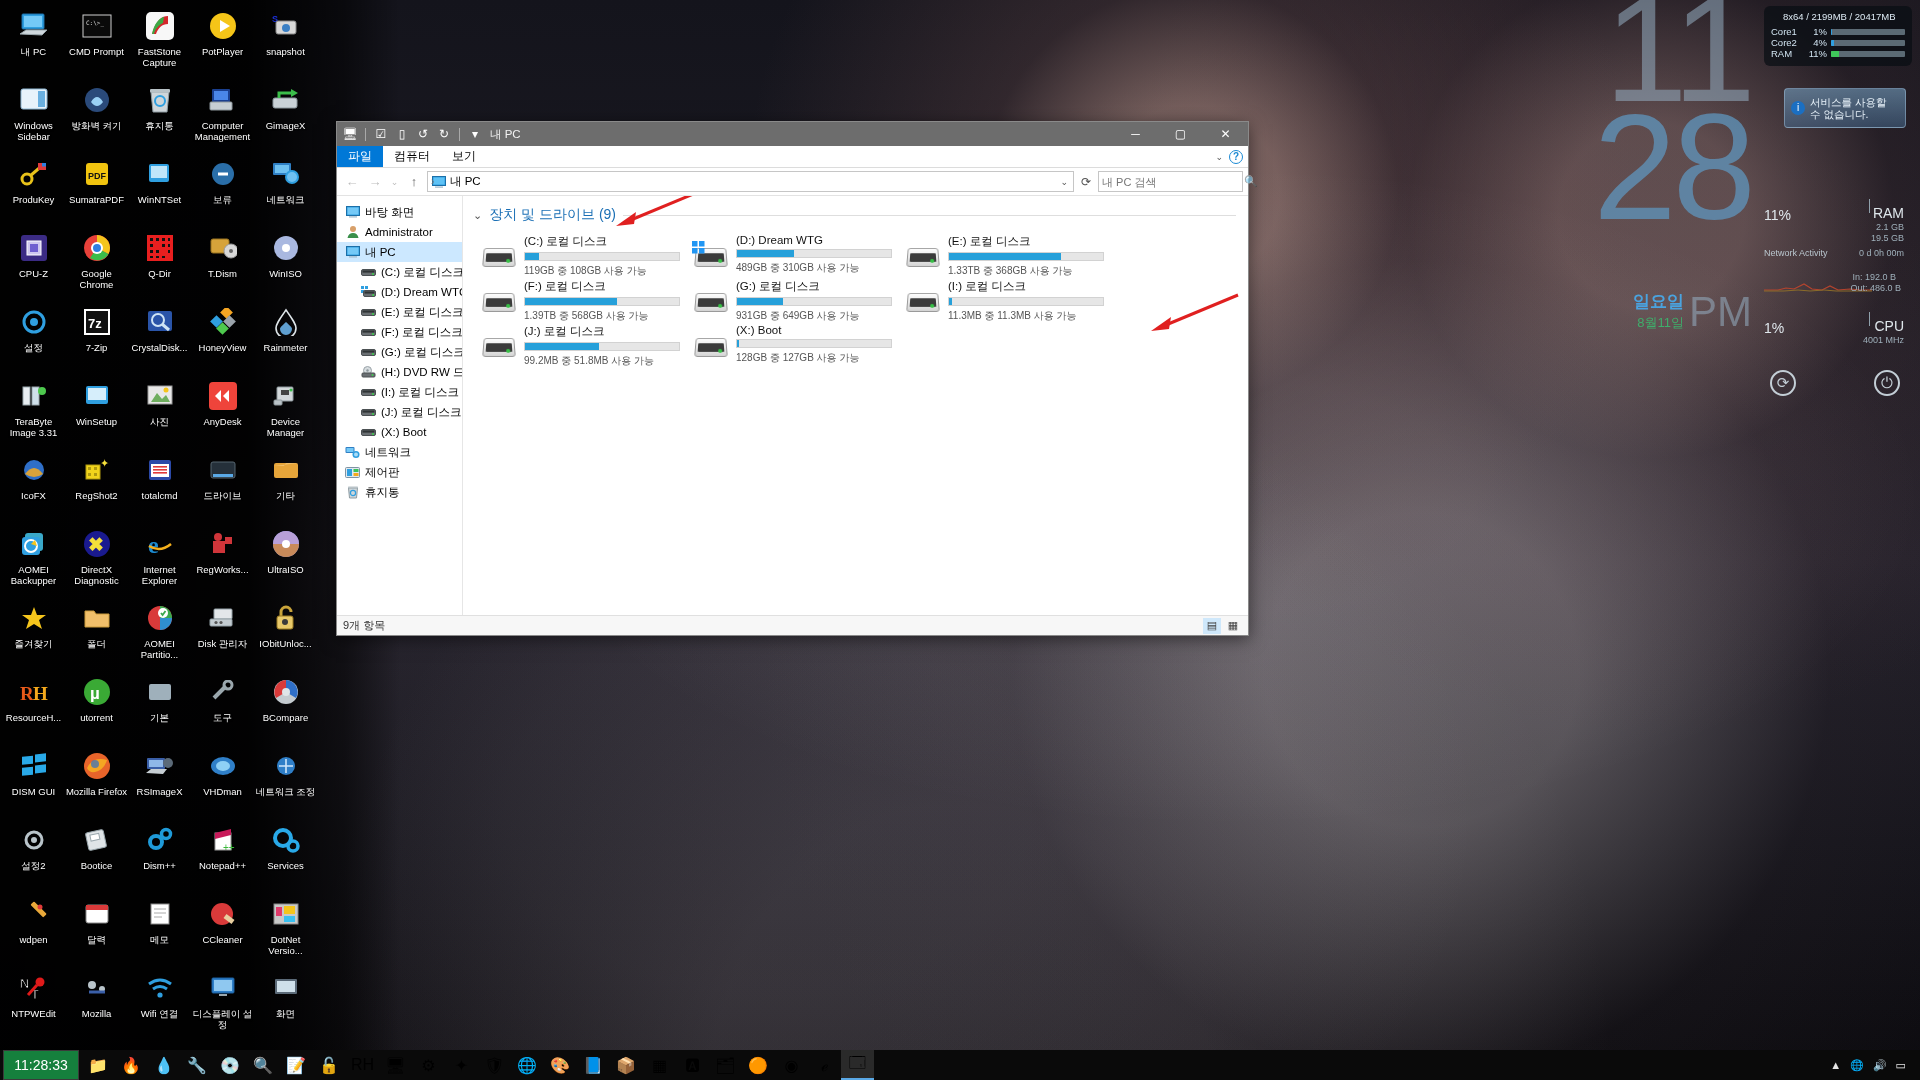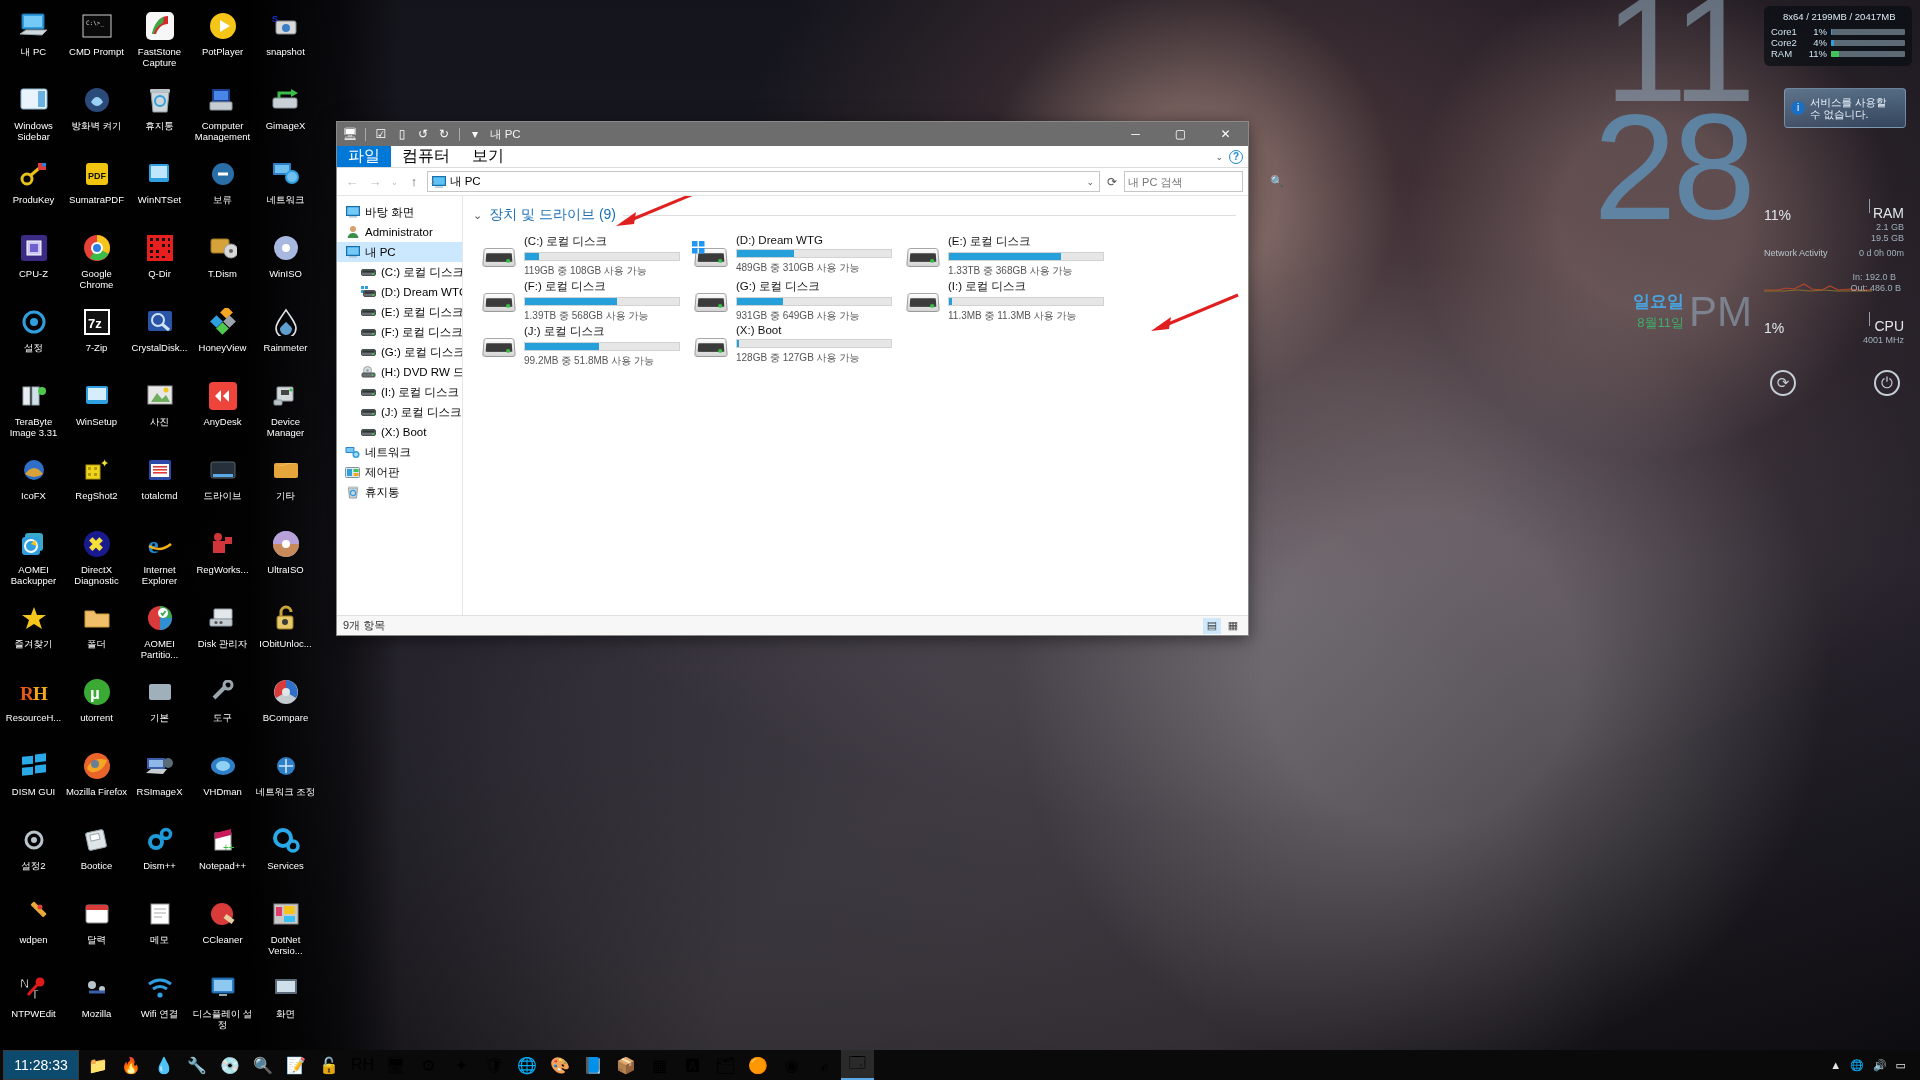--- a/index.html
+++ b/index.html
@@ -129,21 +129,21 @@
   #qat .qi{ width:18px;height:18px;display:flex;align-items:center;justify-content:center;font-size:12px; }
   #titlebar .sep{ width:1px;height:13px;background:#a9a9a9;margin:0 3px;}
   #wintitle{ margin-left:6px; font-size:11.5px; color:#f2f2f2;}
   #wbtns{ margin-left:auto; display:flex; height:24px;}
   #wbtns div{ width:45px; height:24px; display:flex; align-items:center; justify-content:center; font-size:12px; color:#fff;}
 
   #ribbon{
     height:22px; background:#ffffff; border-bottom:1px solid #dcdcdc;
     display:flex; align-items:stretch; flex:0 0 22px;
   }
-  .rtab{ padding:0 11px; display:flex; align-items:center; font-size:16px; color:#000;}
+  .rtab{ padding:0 11px; display:flex; align-items:center; font-size:12px; color:#000;}
   .rtab.file{ background:#0078d7; color:#fff; }
   #ribbon .spacer{ flex:1; }
   #ribbon .rr{ display:flex; align-items:center; padding-right:5px; gap:6px;}
   #ribbon .rr .chev{ font-size:9px; color:#555; }
   #ribbon .rr .help{ width:14px;height:14px;border-radius:50%;background:#fff;border:1px solid #1a8ad4;color:#1a8ad4;font-size:10px;display:flex;align-items:center;justify-content:center;font-weight:bold;}
 
   #navbar{
     height:27px; display:flex; align-items:center; gap:3px;
     padding:2px 5px; background:#ffffff; flex:0 0 27px;
   }
@@ -153,21 +153,21 @@
   #addrbar{
     flex:1; height:21px; border:1px solid #c6c6c6; background:#fff;
     display:flex; align-items:center; padding:0 3px; gap:4px;
   }
   #addrbar .pcicon{ width:15px;height:13px;display:flex;align-items:center;justify-content:center;}
   #addrbar .crumb{ font-size:11.5px;}
   #addrbar .arrow{ color:#777; font-size:10px;}
   #addrbar .dd{ margin-left:auto; color:#555; font-size:9px; padding-right:2px;}
   .refresh{ width:18px;height:20px;display:flex;align-items:center;justify-content:center;font-size:12px;color:#555;}
   #searchbox{
-    width:119px; height:21px; border:1px solid #c6c6c6; background:#fff;
+    width:145px; height:21px; border:1px solid #c6c6c6; background:#fff;
     display:flex; align-items:center; padding:0 3px;
   }
   #searchbox input{
     border:0; outline:0; flex:1; font-size:11px; font-family:inherit; color:#000; background:transparent;
   }
   #searchbox .mag{ color:#0078d7; font-size:11px; }
 
   #body{ flex:1; display:flex; min-height:0; border-top:1px solid #e3e3e3;}
   #nav{
     width:126px; background:#fff; border-right:1px solid #e6e6e6;
@@ -228,21 +228,21 @@
 
   
   .arrow{ position:absolute; pointer-events:none; }
 
   
   #taskbar{
     position:absolute; left:0; bottom:0; width:1920px; height:30px;
     background:#0a0a0a; display:flex; align-items:center; z-index:50;
   }
   #clockbtn{
-    width:76px; height:30px; margin-left:3px; background:#0c4a6e;
+    width:76px; height:30px; margin-left:3px; background:#15803d;
     border:1px solid #3a3a3a; color:#fff; font-size:14px;
     display:flex; align-items:center; justify-content:center; font-family:"Liberation Sans",sans-serif;
   }
   #tbicons{ display:flex; align-items:center; margin-left:3px; }
   .tbi{ width:33px;height:30px; display:flex;align-items:center;justify-content:center; font-size:16px;}
   .tbi.active{ background:#2a2a2a; border-bottom:2px solid #5aa9e6;}
   #tray{ margin-left:auto; display:flex; align-items:center; gap:9px; padding-right:14px; color:#e6e6e6; font-size:13px;}
   #tray .tx{ font-size:11px;}
 </style>
 </head>

